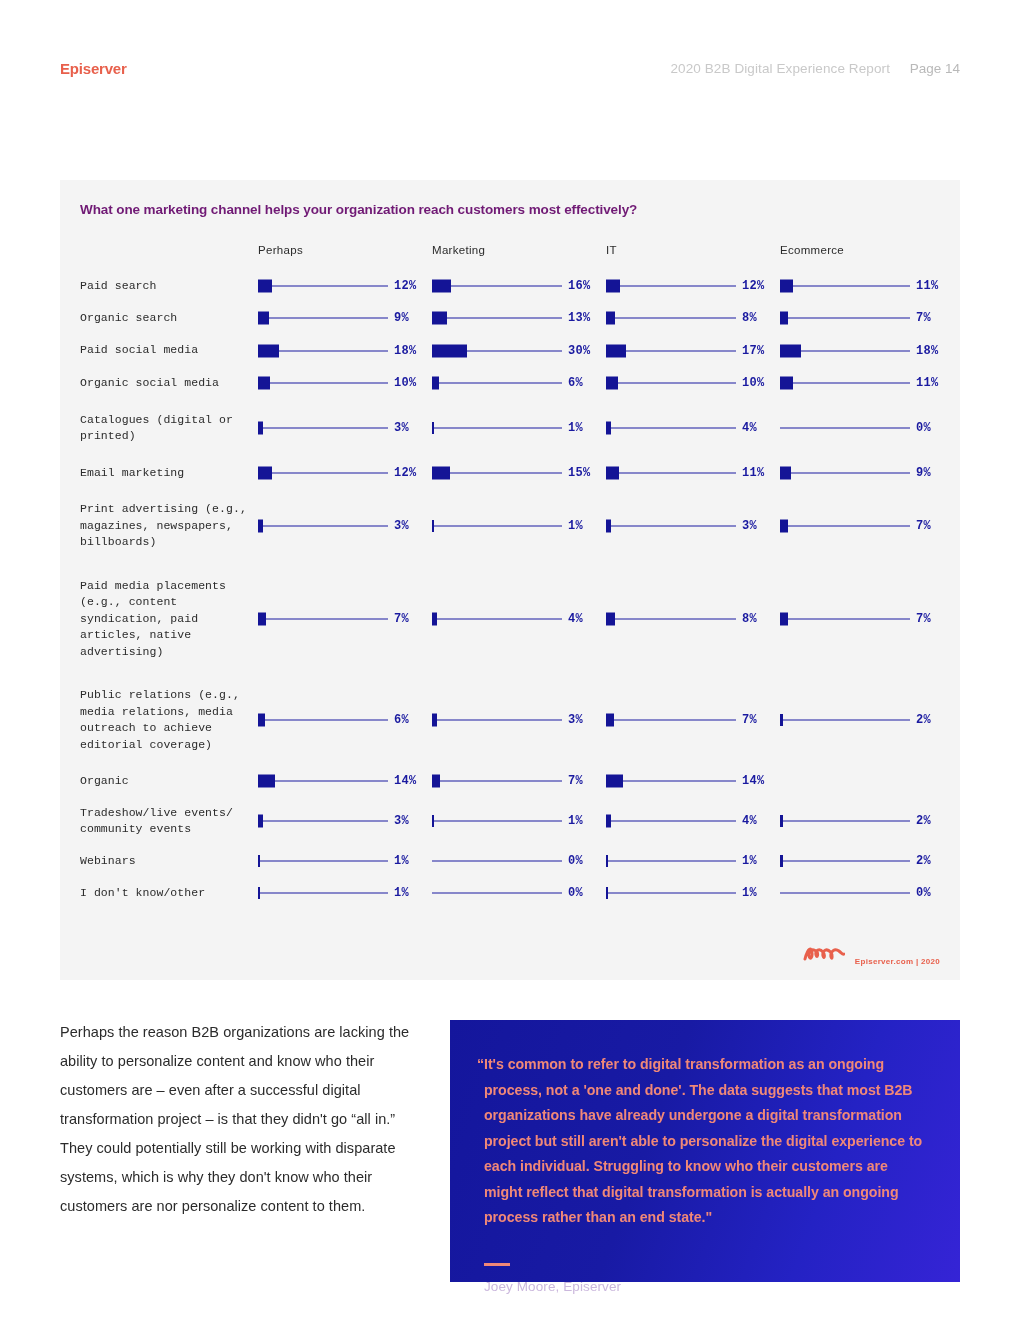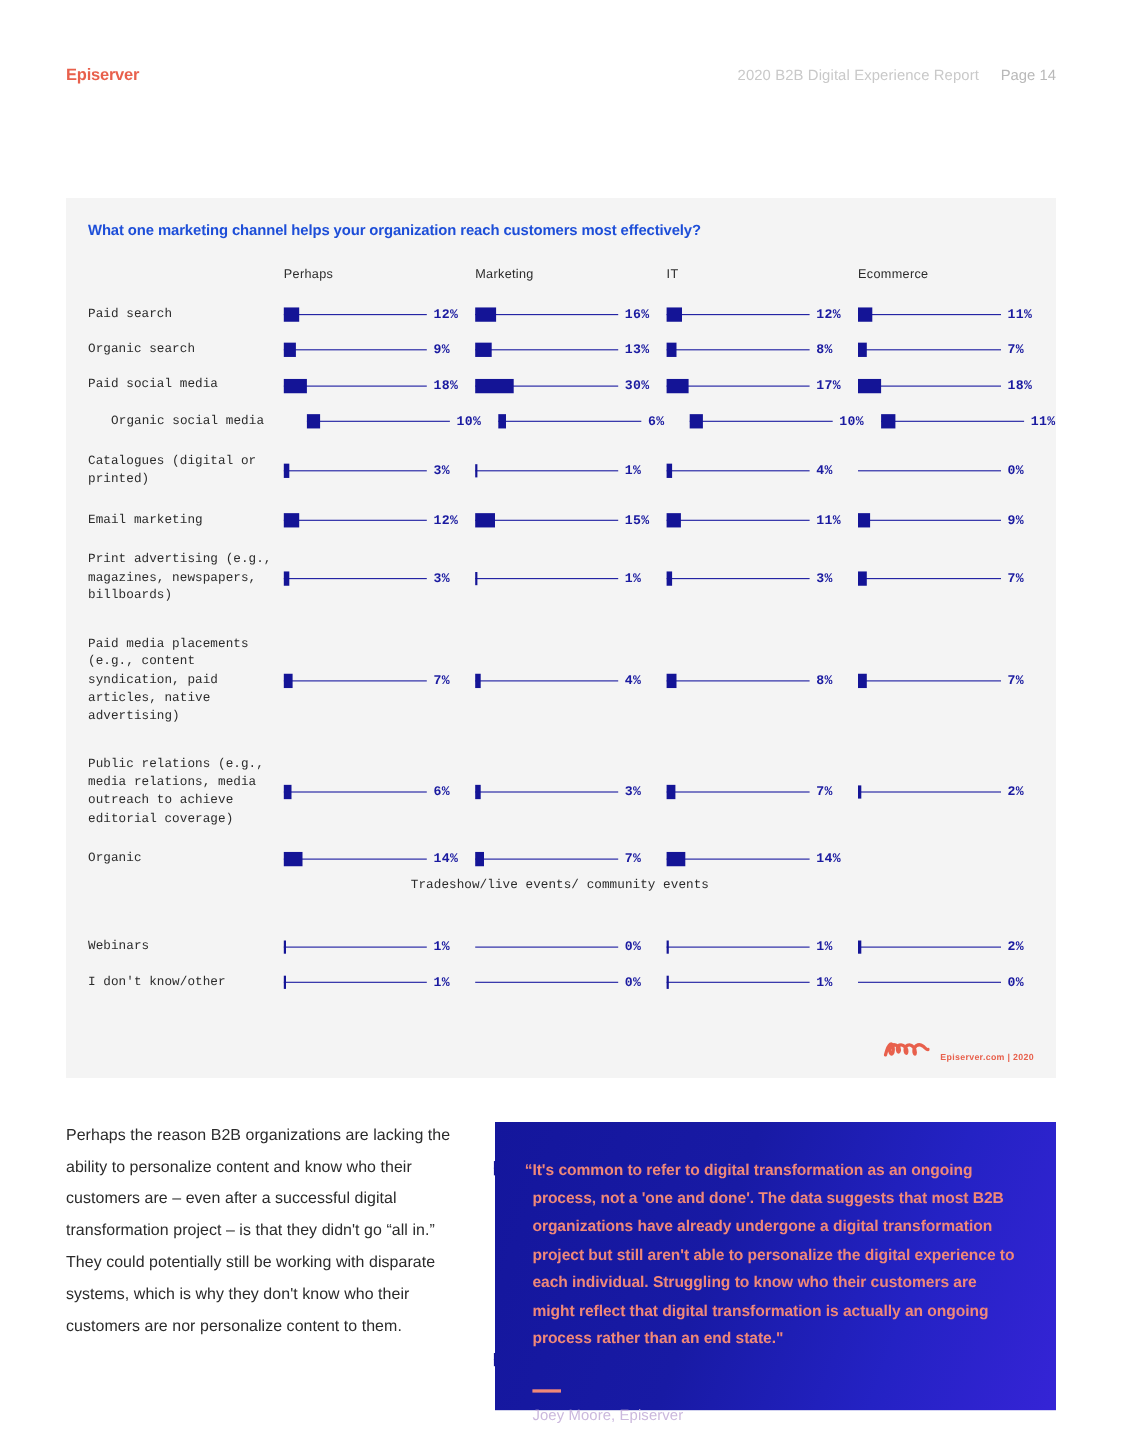--- a/index.html
+++ b/index.html
@@ -51,21 +51,21 @@
     left: 60px;
     top: 180px;
     width: 900px;
     height: 800px;
     background: #f4f4f4;
   }
   .chart-title {
     position: absolute;
     left: 20px;
     top: 22px;
-    color: #1d4ed8;
+    color: #701a75;
     font-size: 13.5px;
     font-weight: bold;
     letter-spacing: -0.1px;
   }
 
   .chart-body {
     position: absolute;
     left: 20px;
     top: 56px;
     right: 12px;
@@ -324,21 +324,21 @@
             </div>
           </div>
           <div class="cell">
             <div class="track">
               <div class="rule"></div>
               <div class="bar" style="width: 21.24px;"></div>
               <div class="val">18%</div>
             </div>
           </div>
         </div>
-        <div class="row" style="height: 32px; margin-left: 21px;">
+        <div class="row" style="height: 32px;">
           <div class="row-label">Organic social media</div>
           <div class="cell">
             <div class="track">
               <div class="rule"></div>
               <div class="bar" style="width: 11.8px;"></div>
               <div class="val">10%</div>
             </div>
           </div>
           <div class="cell">
             <div class="track">
@@ -533,21 +533,21 @@
             </div>
           </div>
           <div class="cell">
             <div class="track">
               <div class="rule"></div>
               <div class="bar" style="width: 16.52px;"></div>
               <div class="val">14%</div>
             </div>
           </div>
         </div>
-        <div class="row" style="height: 48px; flex-direction: column;">
+        <div class="row" style="height: 48px;">
           <div class="row-label">Tradeshow/live events/ community events</div>
           <div class="cell">
             <div class="track">
               <div class="rule"></div>
               <div class="bar" style="width: 5px;"></div>
               <div class="val">3%</div>
             </div>
           </div>
           <div class="cell">
             <div class="track">

